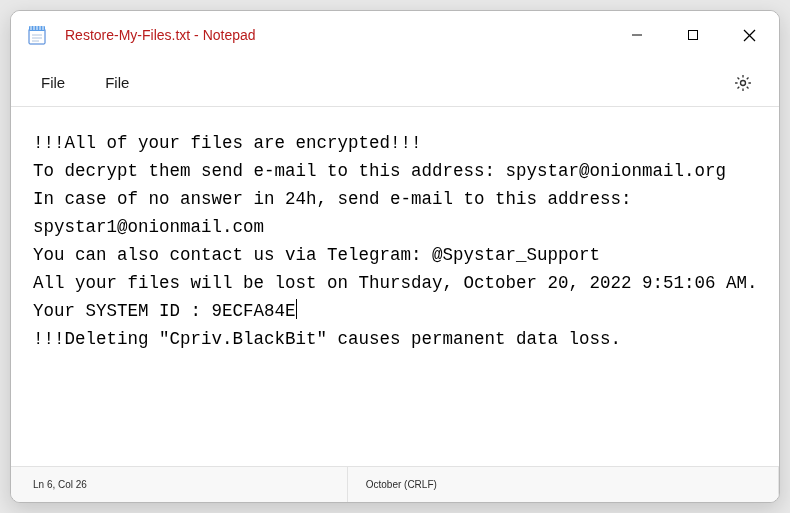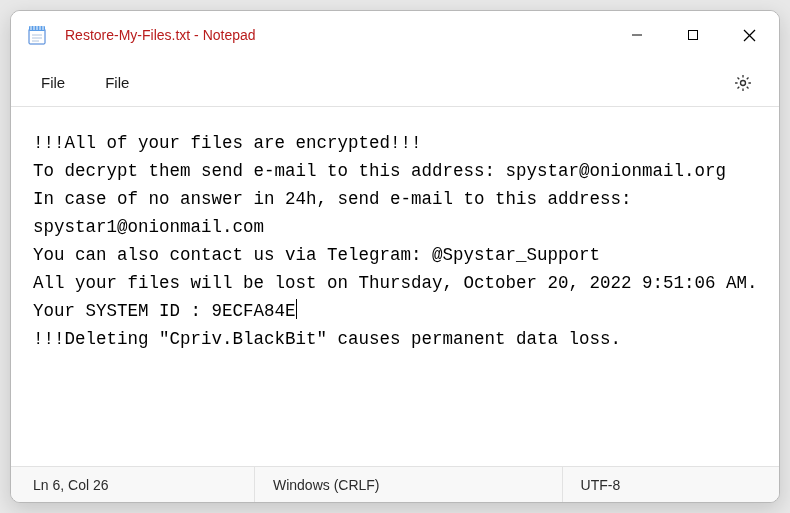--- a/index.html
+++ b/index.html
@@ -95,21 +95,21 @@
     height: 20px;
     background: #000;
     vertical-align: text-bottom;
     margin-bottom: 2px;
   }
   .statusbar {
     height: 36px;
     border-top: 1px solid #e2e2e2;
     display: flex;
     align-items: center;
-    font-size: 14px;
+    font-size: 10px;
     color: #2b2b2b;
     background: #f8f8f8;
   }
   .status-cell {
     padding: 0 18px;
     border-right: 1px solid #e2e2e2;
     height: 100%;
     display: flex;
     align-items: center;
   }
@@ -175,17 +175,16 @@
   <div class="editor"><span>!!!All of your files are encrypted!!!</span>
 <span>To decrypt them send e-mail to this address: spystar@onionmail.org</span>
 <span>In case of no answer in 24h, send e-mail to this address: spystar1@onionmail.com</span>
 <span>You can also contact us via Telegram: @Spystar_Support</span>
 <span>All your files will be lost on Thursday, October 20, 2022 9:51:06 AM.</span>
 <span>Your SYSTEM ID : 9ECFA84E</span><span class="caret"></span>
 <span>!!!Deleting "Cpriv.BlackBit" causes permanent data loss.</span></div>
 
   <div class="statusbar">
     <div class="status-cell lncol">Ln 6, Col 26</div>
-    <div class="status-cell wide">Windows (CRLF)</div>
-    <div class="status-cell enc">UTF-8</div>
+    <div class="status-cell wide">October (CRLF)</div>
   </div>
 
 </div>
 
 </body></html>

